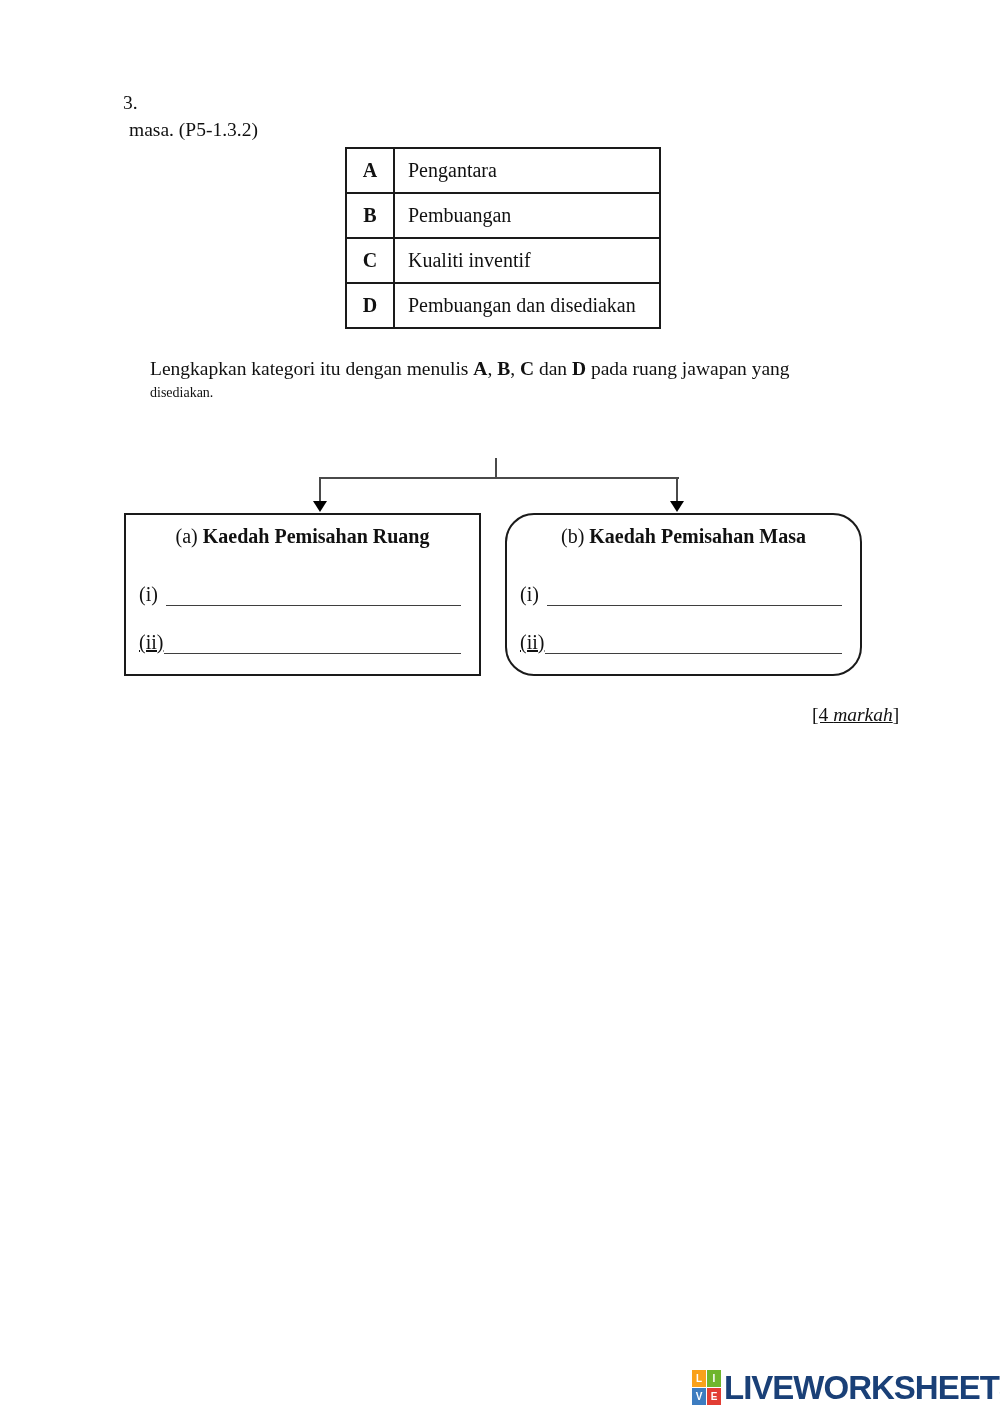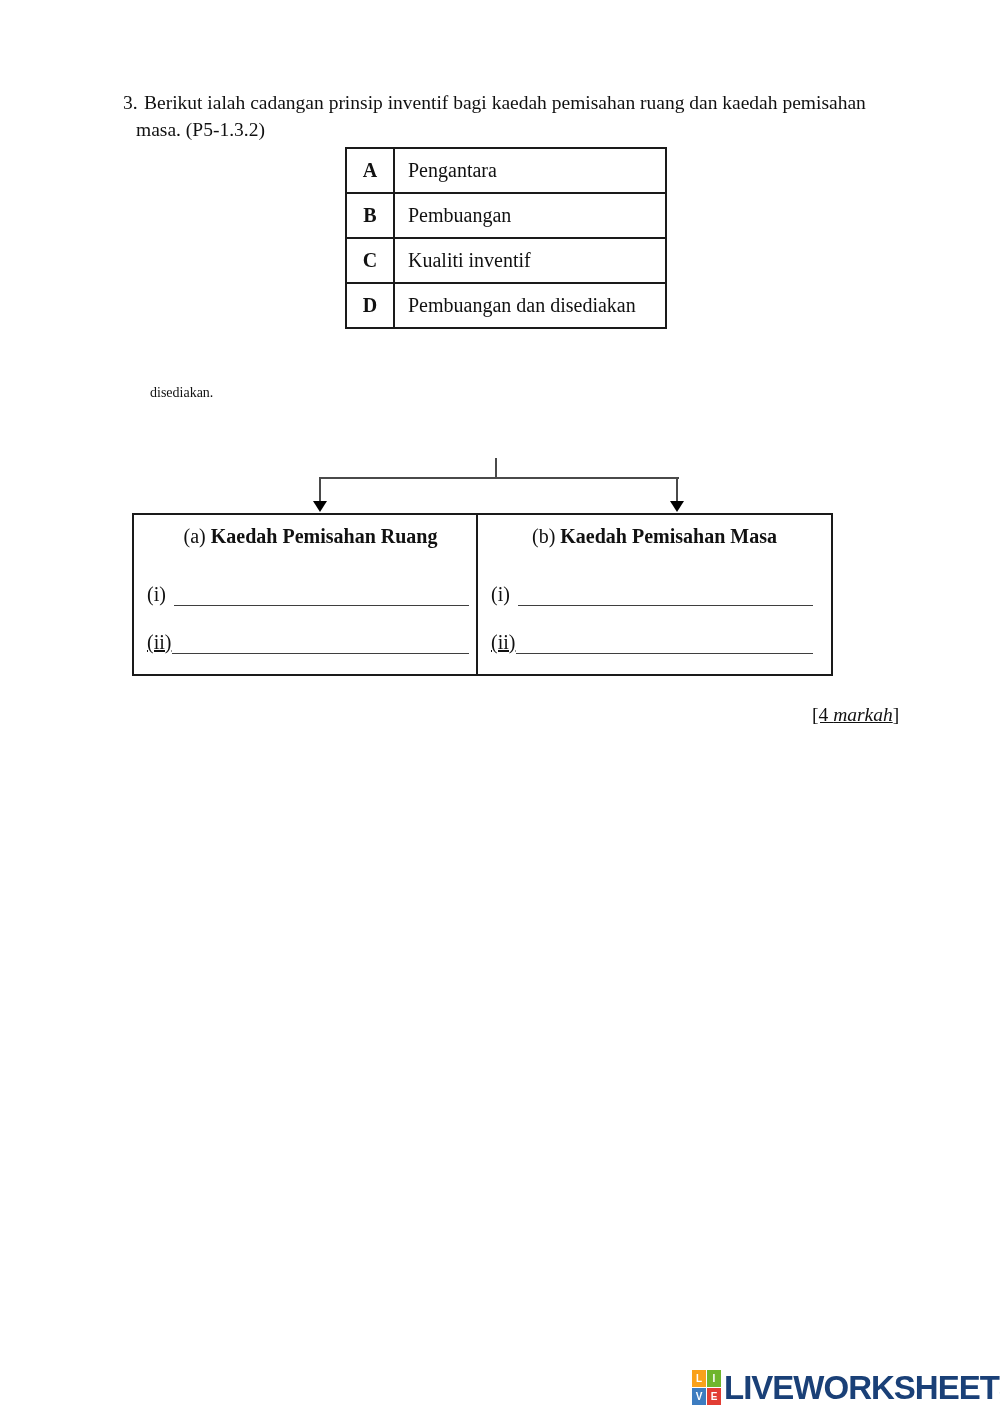--- a/index.html
+++ b/index.html
@@ -10,38 +10,38 @@
     background: #ffffff;
     font-family: "Liberation Serif", "DejaVu Serif", serif;
     color: #111;
     overflow: hidden;
   }
   .abs { position: absolute; white-space: nowrap; }
 
   
   .q-number { left: 123px; top: 92px; font-size: 19.5px; }
   .q-line1  { left: 144px; top: 92px; font-size: 19.5px; }
-  .q-line2  { left: 136px; top: 119px; font-size: 19.5px; }
+  .q-line2  { left: 129px; top: 119px; font-size: 19.5px; }
 
   
   .options-table {
     position: absolute; left: 345px; top: 147px;
     border-collapse: collapse;
   }
   .options-table td {
     border: 2px solid #1a1a1a;
     height: 41px;
     font-size: 20px;
     vertical-align: middle;
   }
   .options-table td.letter-cell {
     width: 44px; text-align: center; font-weight: bold;
   }
   .options-table td.text-cell {
-    width: 245px; padding-left: 13px; padding-right: 12px;
+    width: 245px; padding-left: 13px; padding-right: 6px;
   }
 
   
   .instr-line1 { left: 150px; top: 358px; font-size: 19.5px; }
   .instr-line2 { left: 150px; top: 385px; font-size: 14px; }
   .bold { font-weight: bold; }
 
   
   .root-box {
     position: absolute; left: 400px; top: 422px;
@@ -64,22 +64,22 @@
   }
   .ah-l { left: 313px; top: 501px; }
   .ah-r { left: 670px; top: 501px; }
 
   .answer-box {
     position: absolute; top: 513px;
     width: 353px; height: 159px;
     border: 2px solid #1a1a1a;
     background: #fff;
   }
-  .box-left  { left: 132px; }
-  .box-right { left: 476px; }
+  .box-left  { left: 124px; }
+  .box-right { left: 505px; border-radius: 29px; }
   .box-title {
     position: absolute; left: 0; right: 0; top: 10px;
     text-align: center; font-size: 20px; white-space: nowrap;
   }
   .box-title .title-bold { font-weight: bold; }
   .blank-row {
     position: absolute; left: 13px; right: 18px;
     display: flex; align-items: flex-end;
     font-size: 20px;
   }
@@ -117,21 +117,20 @@
     font-weight: bold; font-size: 33px;
     letter-spacing: -1px; white-space: nowrap;
   }
 </style>
 </head>
 <body>
 
 <div class="page">
 
   <div class="abs q-number">3.</div>
-  <div class="abs q-line1">Berikut ialah cadangan prinsip inventif bagi kaedah pemisahan ruang dan kaedah pemisahan</div>
   <div class="abs q-line2">masa. (P5-1.3.2)</div>
 
   <table class="options-table">
     <tbody>
       <tr>
         <td class="letter-cell">A</td>
         <td class="text-cell">Pengantara</td>
       </tr>
       <tr>
         <td class="letter-cell">B</td>
@@ -141,20 +140,21 @@
         <td class="letter-cell">C</td>
         <td class="text-cell">Kualiti inventif</td>
       </tr>
       <tr>
         <td class="letter-cell">D</td>
         <td class="text-cell">Pembuangan dan disediakan</td>
       </tr>
     </tbody>
   </table>
 
+  <div class="abs instr-line1"><span>Lengkapkan kategori itu dengan menulis </span><span class="bold">A</span><span>, </span><span class="bold">B</span><span>, </span><span class="bold">C</span><span> dan </span><span class="bold">D</span><span> pada ruang jawapan yang</span></div>
   <div class="abs instr-line2">disediakan.</div>
 
 
   <div class="line v-stub"></div>
   <div class="line h-line"></div>
   <div class="line v-arrow-l"></div>
   <div class="line v-arrow-r"></div>
   <div class="arrowhead ah-l"></div>
   <div class="arrowhead ah-r"></div>
 

